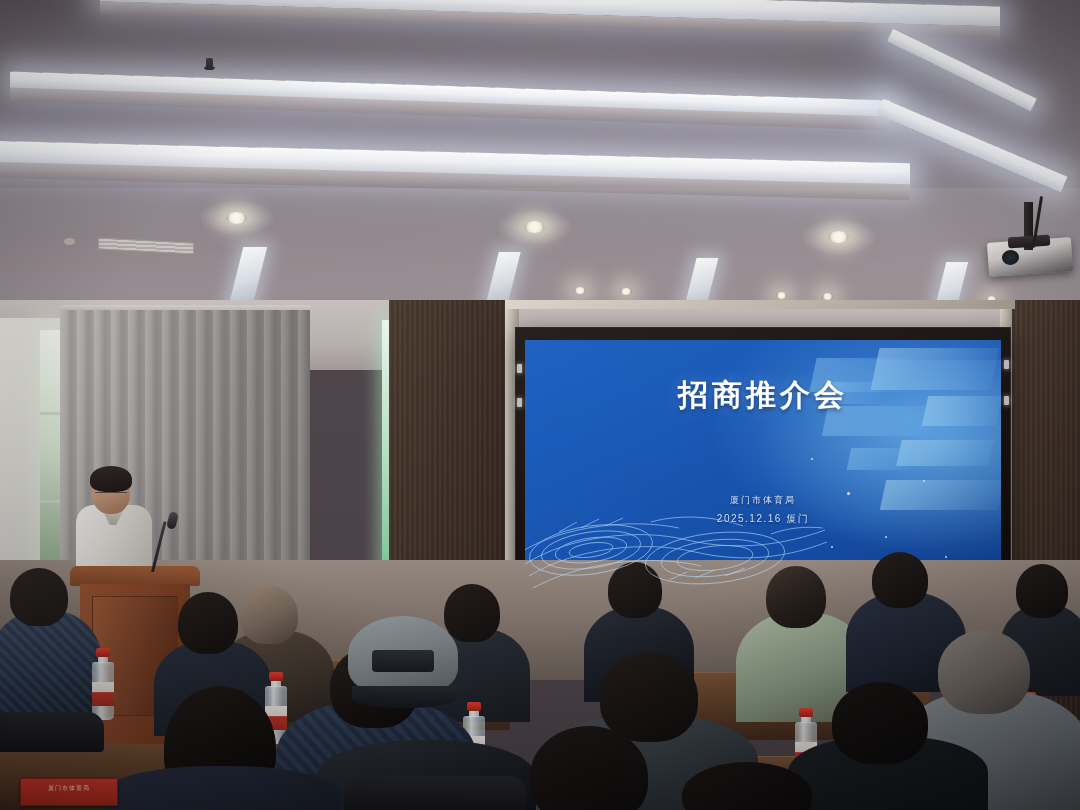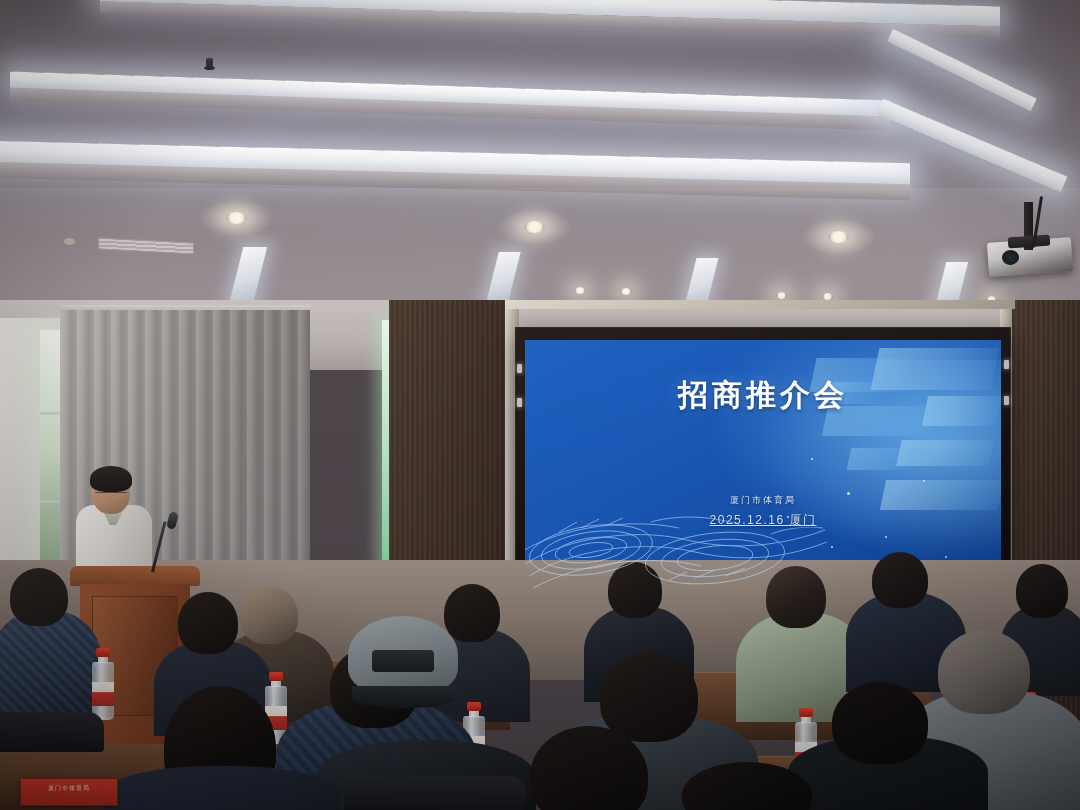--- a/index.html
+++ b/index.html
@@ -176,22 +176,22 @@
   .slide-title .l2 { display:block; letter-spacing:4px; }
   .slide-sub {
     position:absolute; left:0; right:0; top:154px;
     text-align:center; z-index:4;
   }
   .slide-sub .org {
     display:block; color:#dce9fb; font-size:9px; letter-spacing:2px;
     text-shadow:0 1px 2px rgba(0,20,60,.7);
   }
   .slide-sub .dt {
-    display:block; color:#cfe0f6; font-size:12px; letter-spacing:1.5px;
-    margin-top:5px; text-shadow:0 1px 2px rgba(0,20,60,.7);text-decoration:underline;
+    display:block; color:#cfe0f6; font-size:10px; letter-spacing:1.5px;
+    margin-top:5px; text-shadow:0 1px 2px rgba(0,20,60,.7);
   }
   
   .lineart { position:absolute; left:-6px; bottom:-4px; width:310px; height:110px; opacity:.85; z-index:2; }
 
   
   .back-wall-low {
     position:absolute; left:0; top:560px; width:1080px; height:120px;
     background:linear-gradient(180deg,#9d9086 0%,#8a7d73 40%,#6d6259 100%);
   }
   .tbl {

